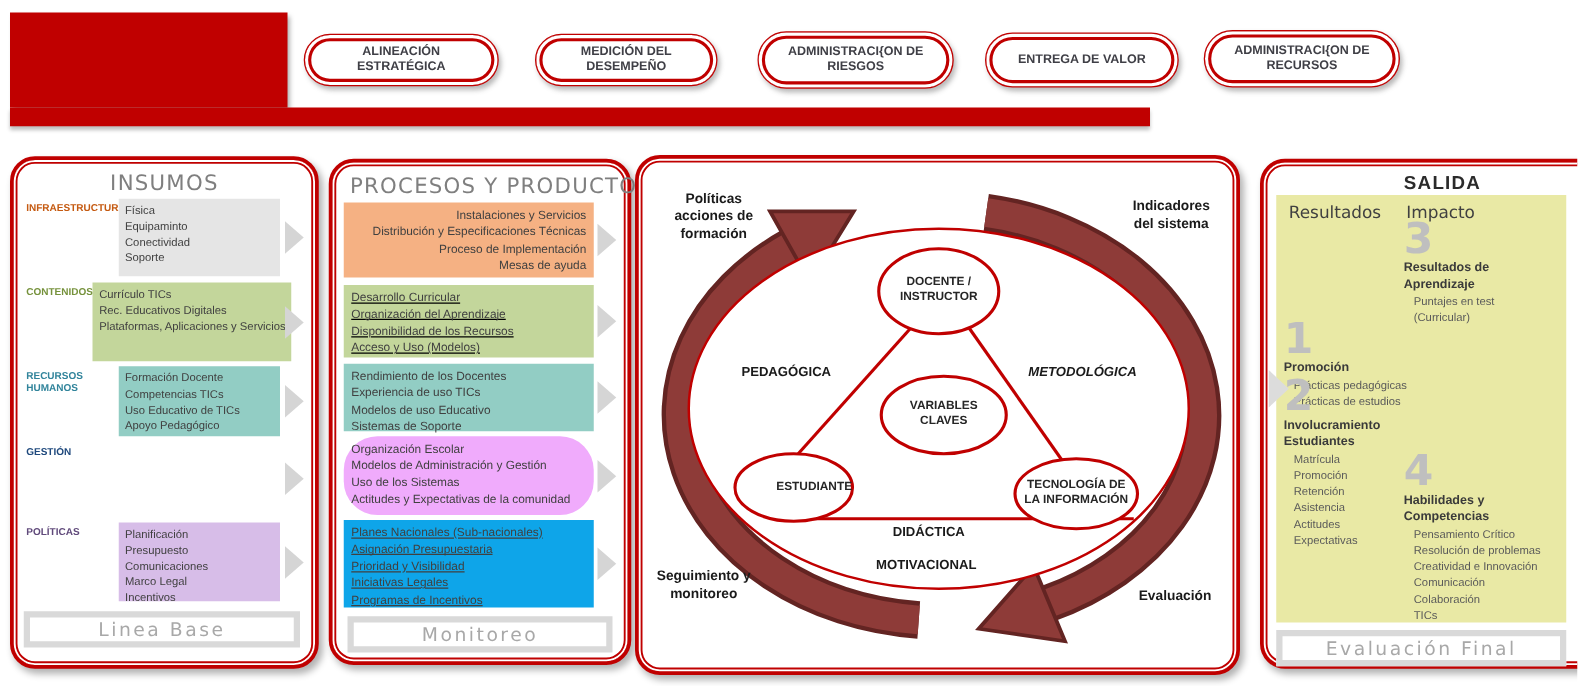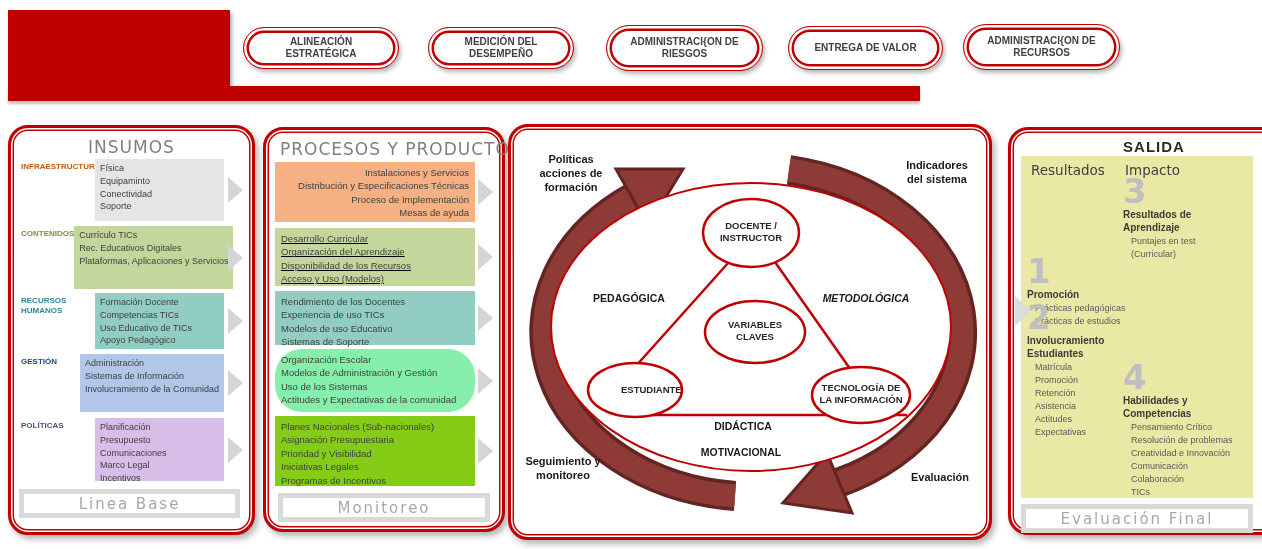--- a/index.html
+++ b/index.html
@@ -114,25 +114,20 @@
           <div class="li">Formación Docente</div>
           <div class="li">Competencias TICs</div>
           <div class="li">Uso Educativo de TICs</div>
           <div class="li">Apoyo Pedagógico</div>
         </div>
       <div class="chev"></div>
     </div>
 
     <div class="ins-row" style="margin-top:5px; height:58px;">
       <div class="ins-label" style="color: rgb(31, 73, 125);">GESTIÓN</div>
-      <div class="ins-box" style="background: rgb(178, 198, 233);">
-          <div class="li">Administración</div>
-          <div class="li">Sistemas de Información</div>
-          <div class="li">Involucramiento de la Comunidad</div>
-        </div>
       <div class="chev"></div>
     </div>
 
     <div class="ins-row" style="margin-top:6px; height:63px;">
       <div class="ins-label" style="color: rgb(96, 74, 123);">POLÍTICAS</div>
       <div class="ins-box" style="background: rgb(215, 189, 232);">
           <div class="li">Planificación</div>
           <div class="li">Presupuesto</div>
           <div class="li">Comunicaciones</div>
           <div class="li">Marco Legal</div>
@@ -168,30 +163,30 @@
     <div class="proc-row" style="margin-top:5px; height:54px;">
       <div class="proc-box" style="background: rgb(146, 205, 196);">
           <div class="li">Rendimiento de los Docentes</div>
           <div class="li">Experiencia de uso TICs</div>
           <div class="li">Modelos de uso Educativo</div>
           <div class="li">Sistemas de Soporte</div>
         </div>
       <div class="chev"></div>
     </div>
     <div class="proc-row" style="margin-top:4px; height:63px;">
-      <div class="proc-box" style="background: #86efac; border-radius: 27px;">
+      <div class="proc-box" style="background: #f0abfc; border-radius: 27px;">
           <div class="li">Organización Escolar</div>
           <div class="li">Modelos de Administración y Gestión</div>
           <div class="li">Uso de los Sistemas</div>
           <div class="li">Actitudes y Expectativas de la comunidad</div>
         </div>
       <div class="chev"></div>
     </div>
     <div class="proc-row" style="margin-top:4px; height:70px;">
-      <div class="proc-box" style="background: #84cc16;">
+      <div class="proc-box" style="background: #0ea5e9; text-decoration: underline;">
           <div class="li">Planes Nacionales (Sub-nacionales)</div>
           <div class="li">Asignación Presupuestaria</div>
           <div class="li">Prioridad y Visibilidad</div>
           <div class="li">Iniciativas Legales</div>
           <div class="li">Programas de Incentivos</div>
         </div>
       <div class="chev"></div>
     </div>
 
     <div class="footer-box" style="margin:7px 12px 0 12px; height:29px;">Monitoreo</div>

